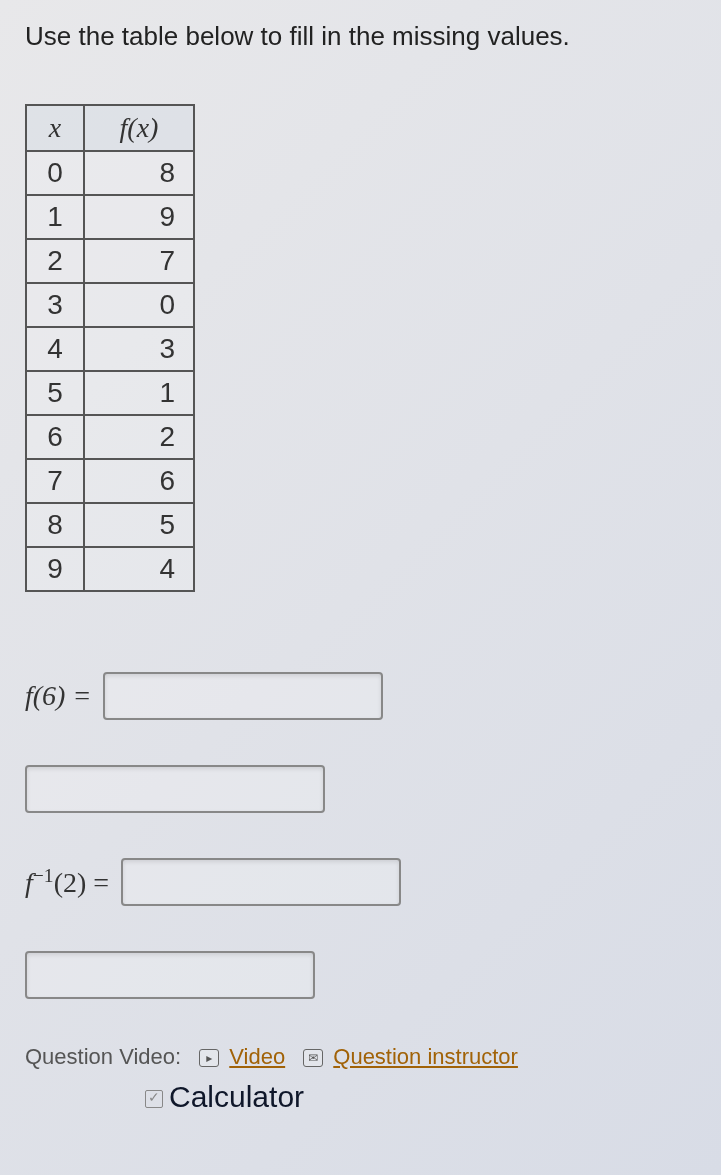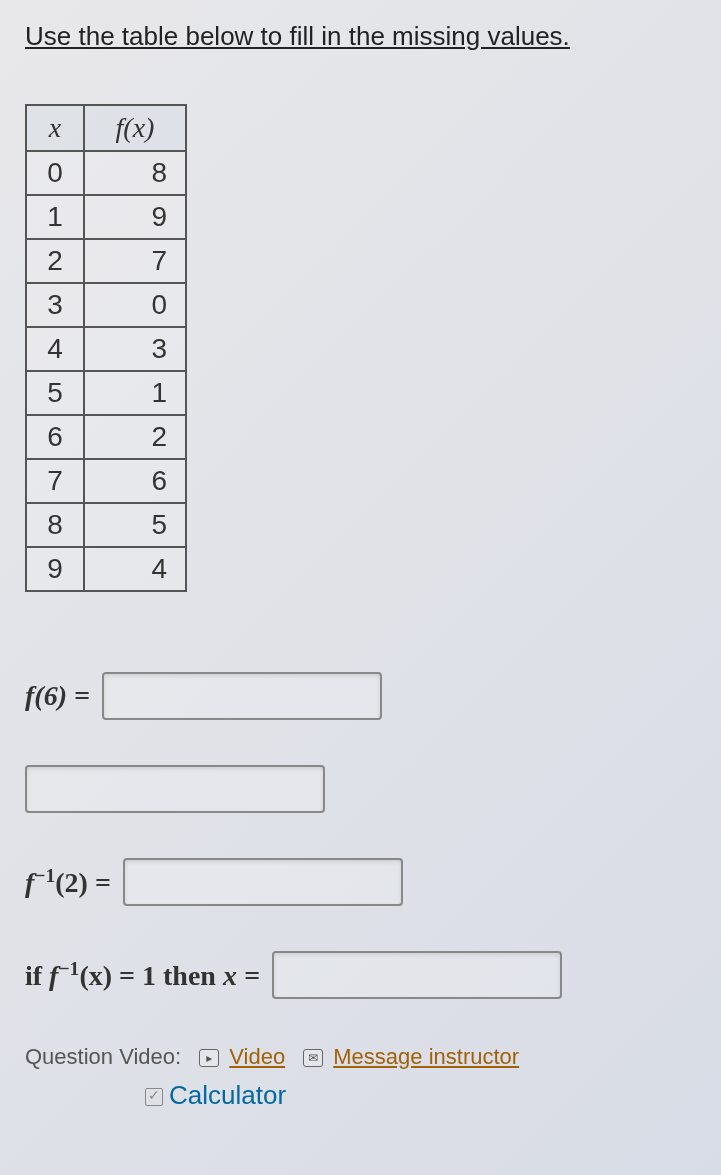--- a/index.html
+++ b/index.html
@@ -10,39 +10,38 @@
       background: linear-gradient(135deg, #e8e8ea 0%, #e0e2e8 50%, #d8dce6 100%);
       width: 721px;
       min-height: 1175px;
       color: #333;
     }
     .prompt {
       font-size: 26px;
       color: #222;
       margin-bottom: 50px;
       line-height: 1.3;
-      text-decoration: underline;
     }
     .data-table {
       border-collapse: collapse;
       margin-bottom: 80px;
       background: rgba(255,255,255,0.15);
     }
     .data-table th {
       border: 2px solid #555;
       padding: 6px 20px;
       text-align: center;
       font-size: 28px;
       font-style: italic;
       font-family: 'Times New Roman', serif;
       font-weight: normal;
       background: rgba(200,210,220,0.3);
     }
     .data-table th:first-child { width: 58px; }
-    .data-table th:last-child { width: 102px; }
+    .data-table th:last-child { width: 110px; }
     .data-table td {
       border: 2px solid #555;
       padding: 4px 12px;
       text-align: center;
       font-size: 28px;
       color: #333;
       font-family: Arial, sans-serif;
       height: 44px;
     }
     .data-table td:last-child { text-align: right; padding-right: 18px; }
@@ -50,21 +49,20 @@
       display: flex;
       align-items: center;
       margin-bottom: 45px;
       font-size: 28px;
       font-family: 'Times New Roman', serif;
       color: #333;
     }
     .question-row .expr {
       margin-right: 12px;
       font-style: italic;
-      font-weight: bold;
     }
     .question-row .upright { font-style: normal; }
     .answer-input {
       height: 48px;
       border: 2px solid #888;
       background: rgba(255,255,255,0.2);
       border-radius: 4px;
       font-size: 22px;
       padding: 0 10px;
       box-shadow: inset 0 2px 4px rgba(0,0,0,0.1);
@@ -90,22 +88,22 @@
       border-radius: 3px;
       font-size: 12px;
       vertical-align: middle;
       margin: 0 2px 0 12px;
       color: #555;
       background: rgba(255,255,255,0.2);
     }
     .calc-row {
       margin-top: 10px;
       padding-left: 120px;
-      color: #0369a1;
-      font-size: 26px;
+      color: #0f172a;
+      font-size: 30px;
     }
     .checkbox-icon {
       display: inline-block;
       width: 18px;
       height: 18px;
       border: 1.5px solid #888;
       border-radius: 2px;
       vertical-align: middle;
       margin-right: 6px;
       position: relative;
@@ -186,26 +184,23 @@
 </div>
 
 <div class="question-row">
   <span class="expr">
     <span>f</span><span class="superscript upright">−1</span><span class="upright">(2) =</span>
   </span>
   <input class="answer-input" style="width: 280px;" value="">
 </div>
 
 <div class="question-row">
-  <span class="expr">
-    <span class="upright">if </span><span>f</span><span class="superscript upright">−1</span><span class="upright">(x) = 1</span><span class="upright"> then </span><span>x =</span>
-  </span>
   <input class="answer-input" style="width: 290px;" value="">
 </div>
 
 <div class="help-section">
   <span>Question Video:</span>
   <span class="help-icon">▸</span><a href="#" class="help-link">Video</a>
-  <span class="help-icon">✉</span><a href="#" class="help-link">Message instructor</a>
+  <span class="help-icon">✉</span><a href="#" class="help-link">Question instructor</a>
   <div class="calc-row">
     <span class="checkbox-icon"></span><span>Calculator</span>
   </div>
 </div>
 
 </body></html>

